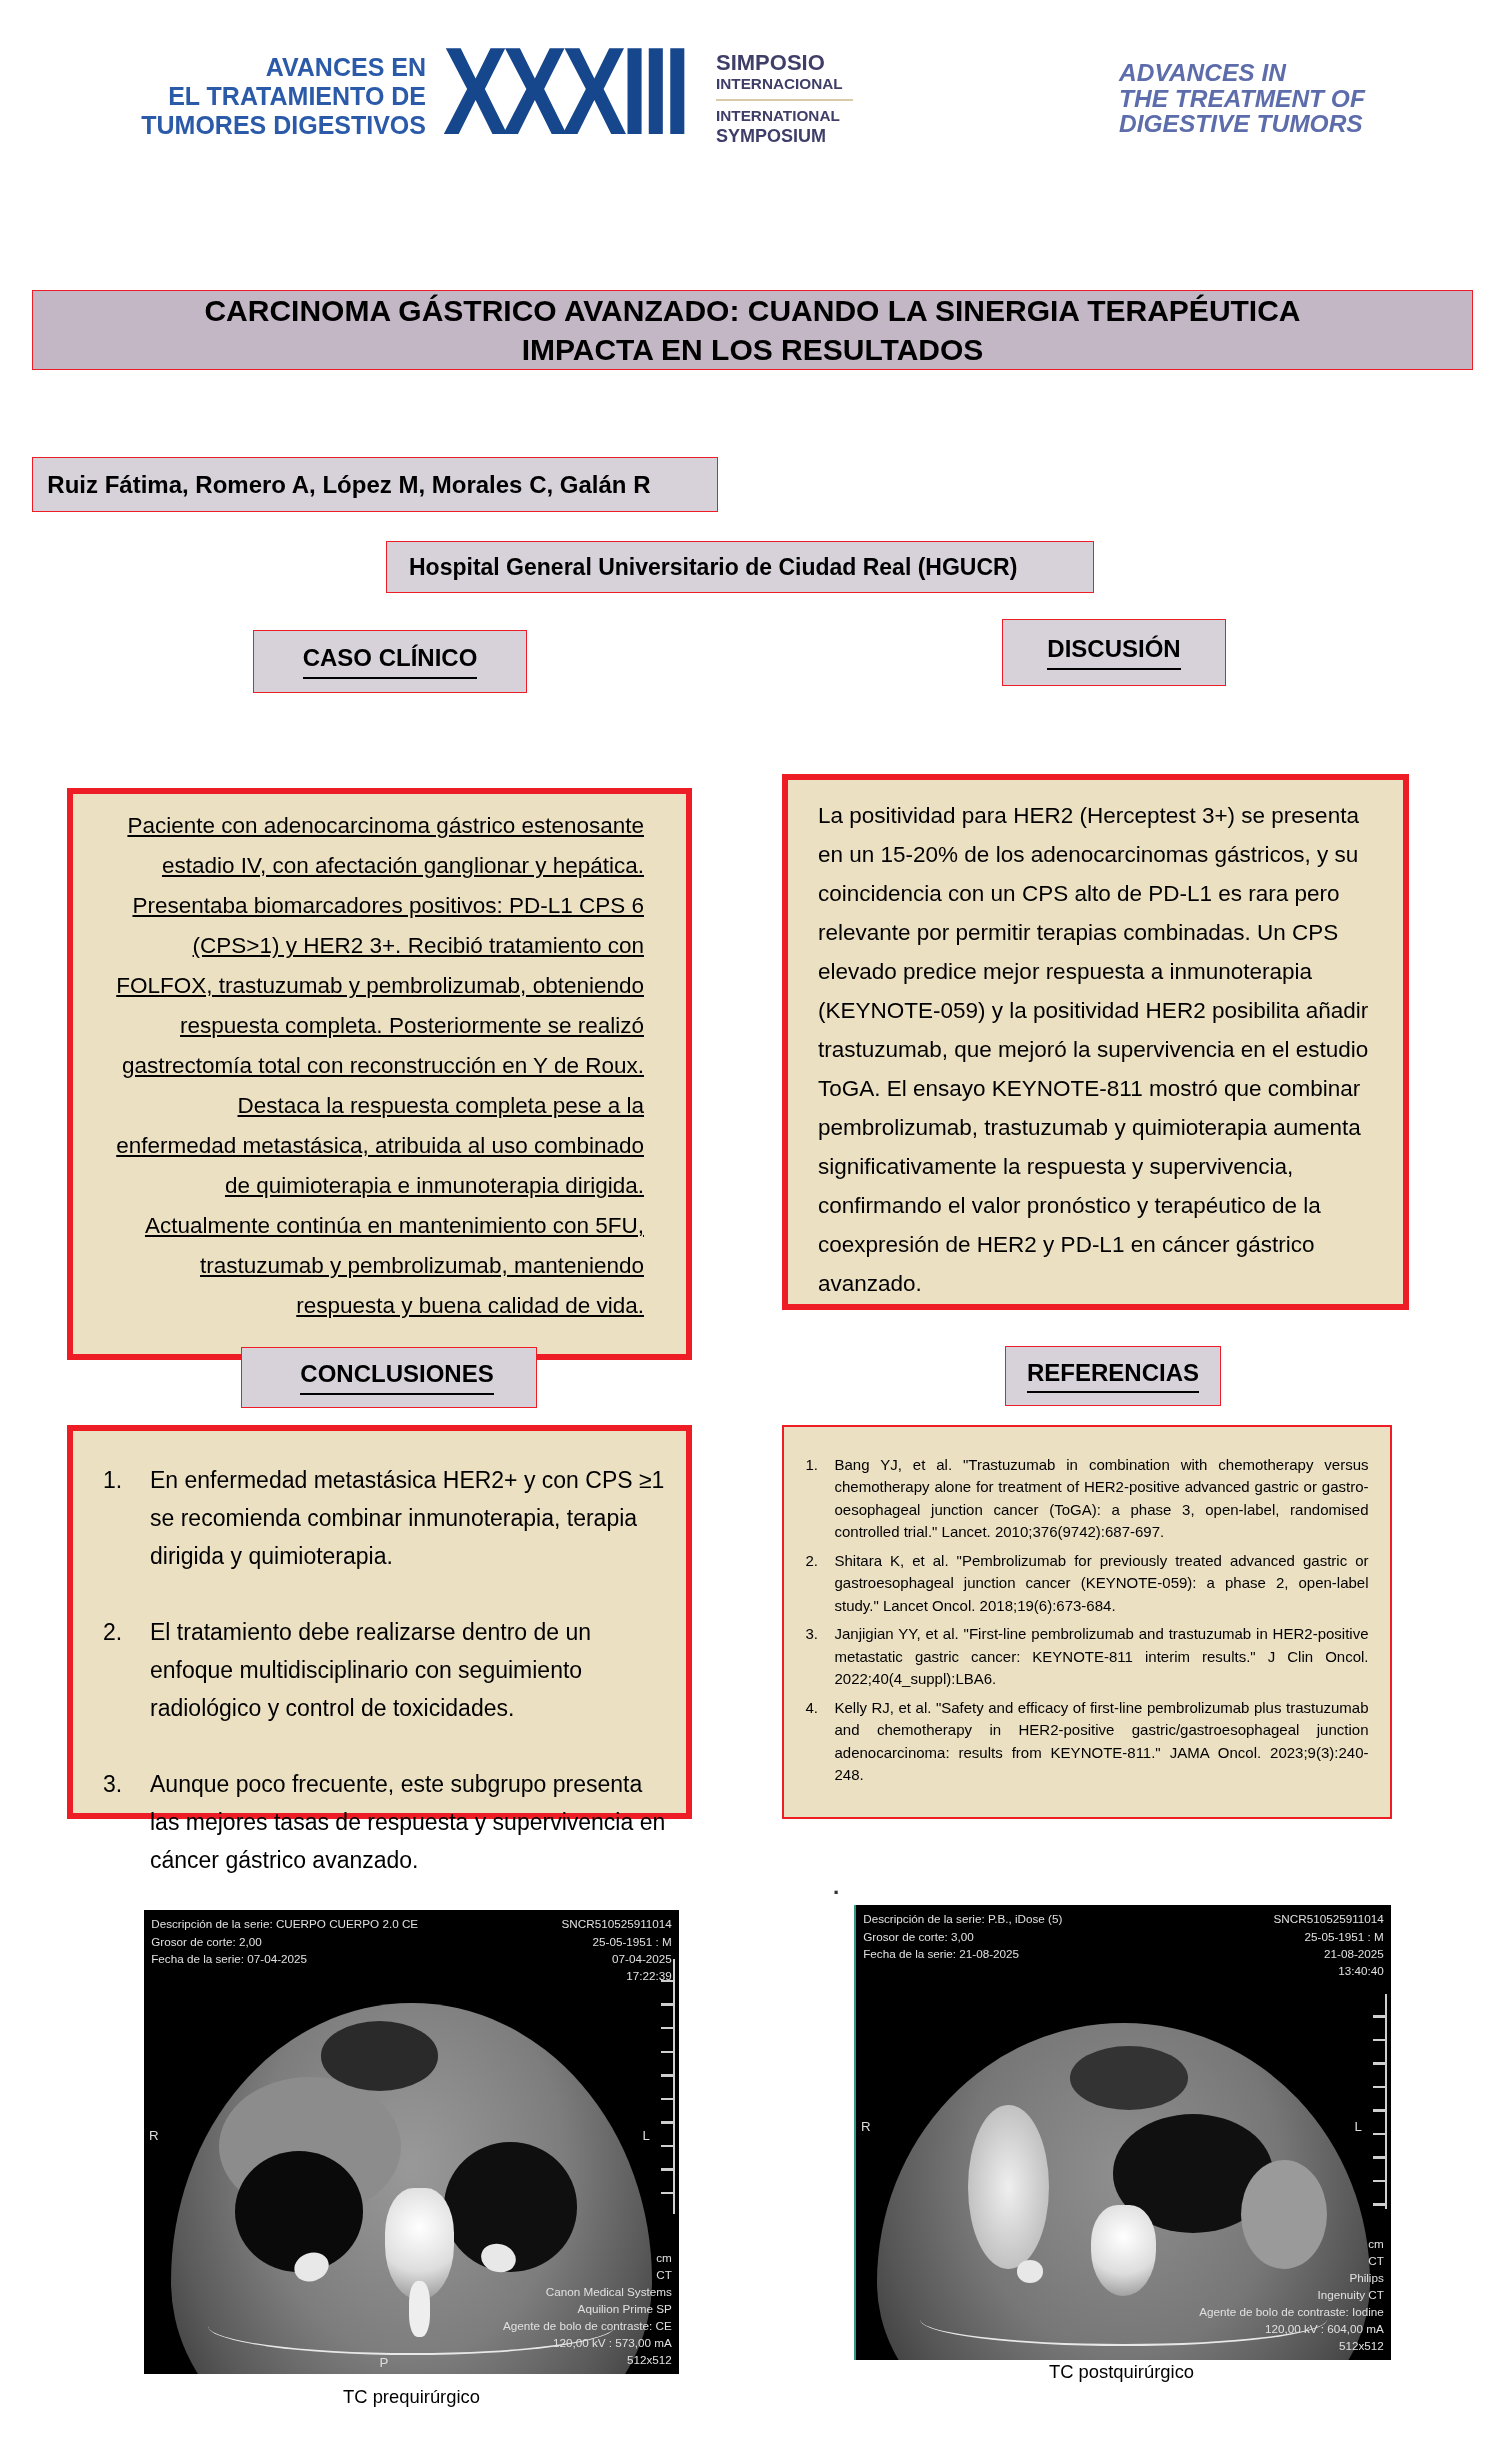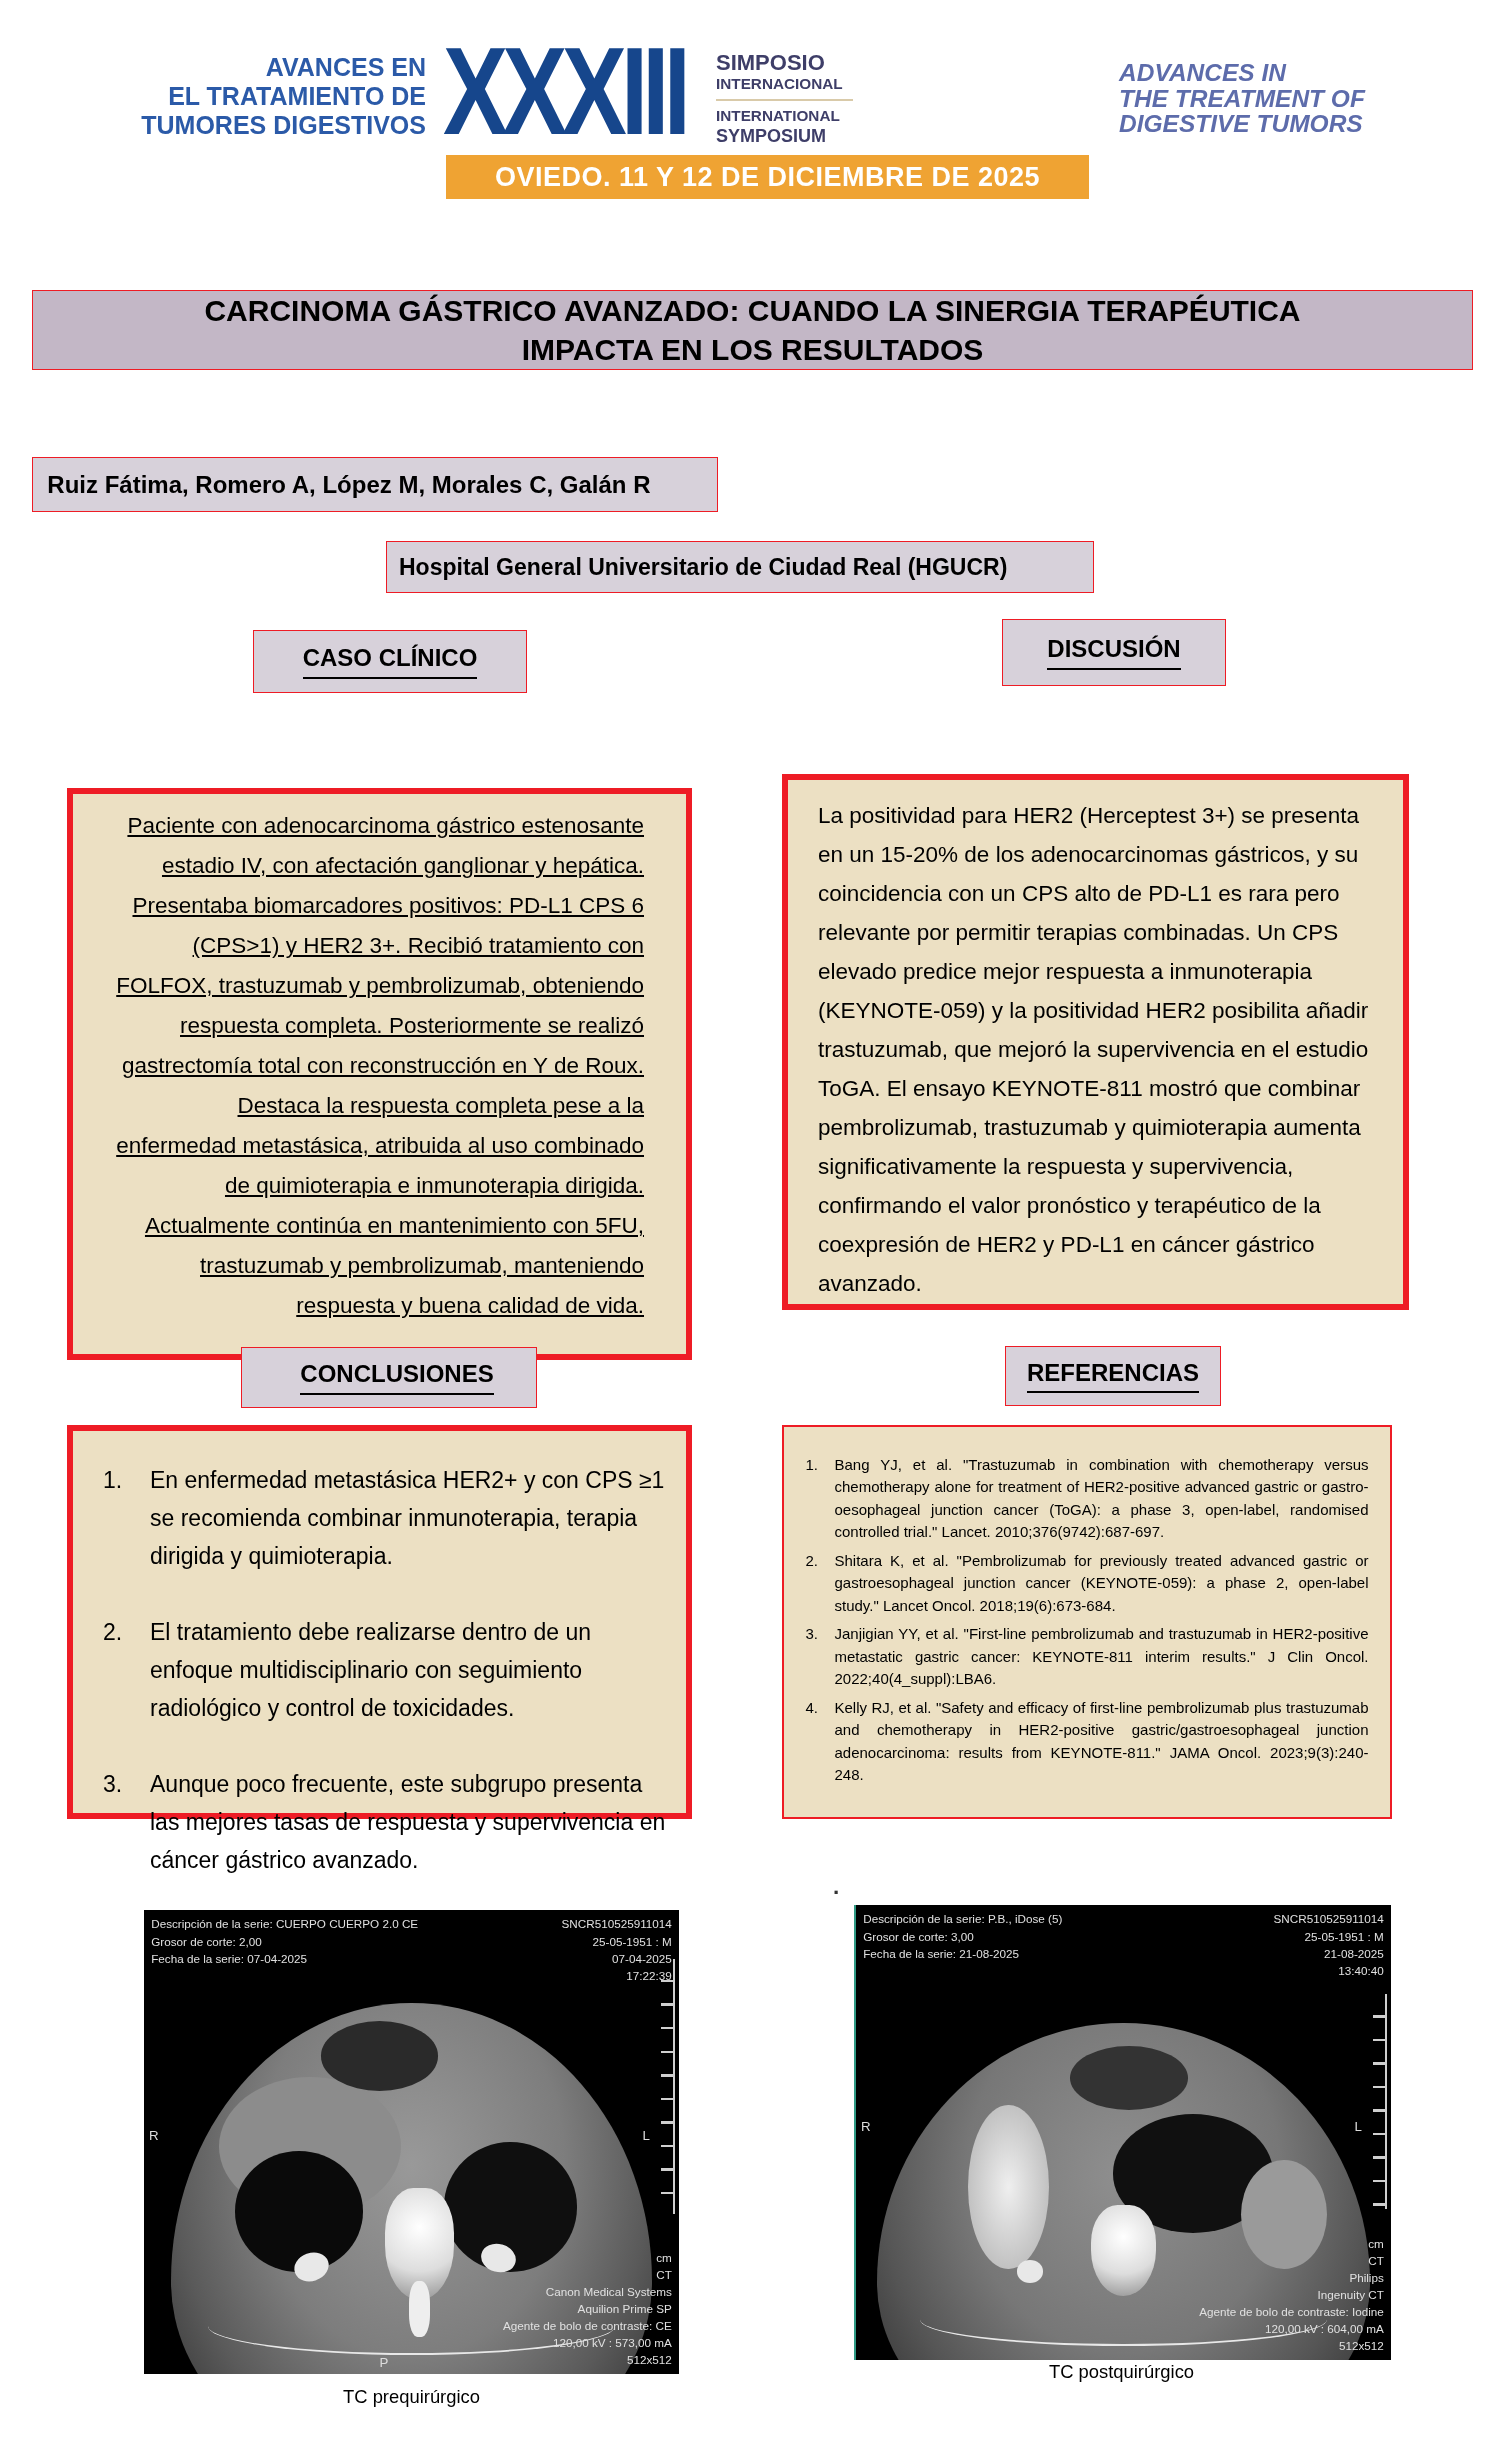--- a/index.html
+++ b/index.html
@@ -32,21 +32,21 @@
   
   .lavbox{background:#d7d1da;border:1.5px solid #ee1c25;box-sizing:border-box;}
   #title-box{left:32px;top:290px;width:1441px;height:80px;background:#c3b7c6;
              border:1.5px solid #ee1c25;box-sizing:border-box;
              display:flex;align-items:center;justify-content:center;}
   #title-box p{margin:0;width:1098px;text-align:center;font-weight:bold;
                font-size:30px;line-height:39px;}
   #authors-box{left:32px;top:457px;width:686px;height:55px;display:flex;
                align-items:center;padding-left:14.3px;font-weight:bold;font-size:24px;}
   #affil-box{left:386px;top:541px;width:708px;height:52px;display:flex;
-             align-items:center;padding-left:12px;font-weight:bold;font-size:23px;}
+             align-items:center;padding-left:22px;font-weight:bold;font-size:23px;}
   .sechead{display:flex;align-items:center;justify-content:center;
            font-weight:bold;font-size:24px;}
   .sechead span{border-bottom:2.6px solid #000;padding-bottom:4.1px;}
   #caso-header{left:253px;top:630px;width:274px;height:63px;text-align:center;}
   #disc-header{left:1002px;top:619px;width:224px;height:67px;}
   #concl-header{left:241px;top:1347px;width:296px;height:61px;padding-left:16px;}
   #refs-header{left:1005px;top:1346px;width:216px;height:60px;}
 
   
   .panel{background:#ece0c3;border:6.1px solid #ee1c25;box-sizing:border-box;}
@@ -127,21 +127,20 @@
     <div class="l2">INTERNACIONAL</div>
     <div class="div"></div>
     <div class="l3">INTERNATIONAL</div>
     <div class="l4">SYMPOSIUM</div>
   </div>
   <div class="abs" id="logo-right">
     <div>ADVANCES IN</div>
     <div>THE TREATMENT OF</div>
     <div>DIGESTIVE TUMORS</div>
   </div>
-  <div class="abs" id="banner">OVIEDO. 11 Y 12 DE DICIEMBRE DE 2025</div>
 
   <div class="abs" id="title-box">
     <p>CARCINOMA GÁSTRICO AVANZADO: CUANDO LA SINERGIA TERAPÉUTICA IMPACTA EN LOS RESULTADOS</p>
   </div>
   <div class="abs lavbox" id="authors-box">
     <span>Ruiz Fátima, Romero A, López M, Morales C, Galán R</span>
   </div>
   <div class="abs lavbox" id="affil-box">
     <span>Hospital General Universitario de Ciudad Real (HGUCR)</span>
   </div>

